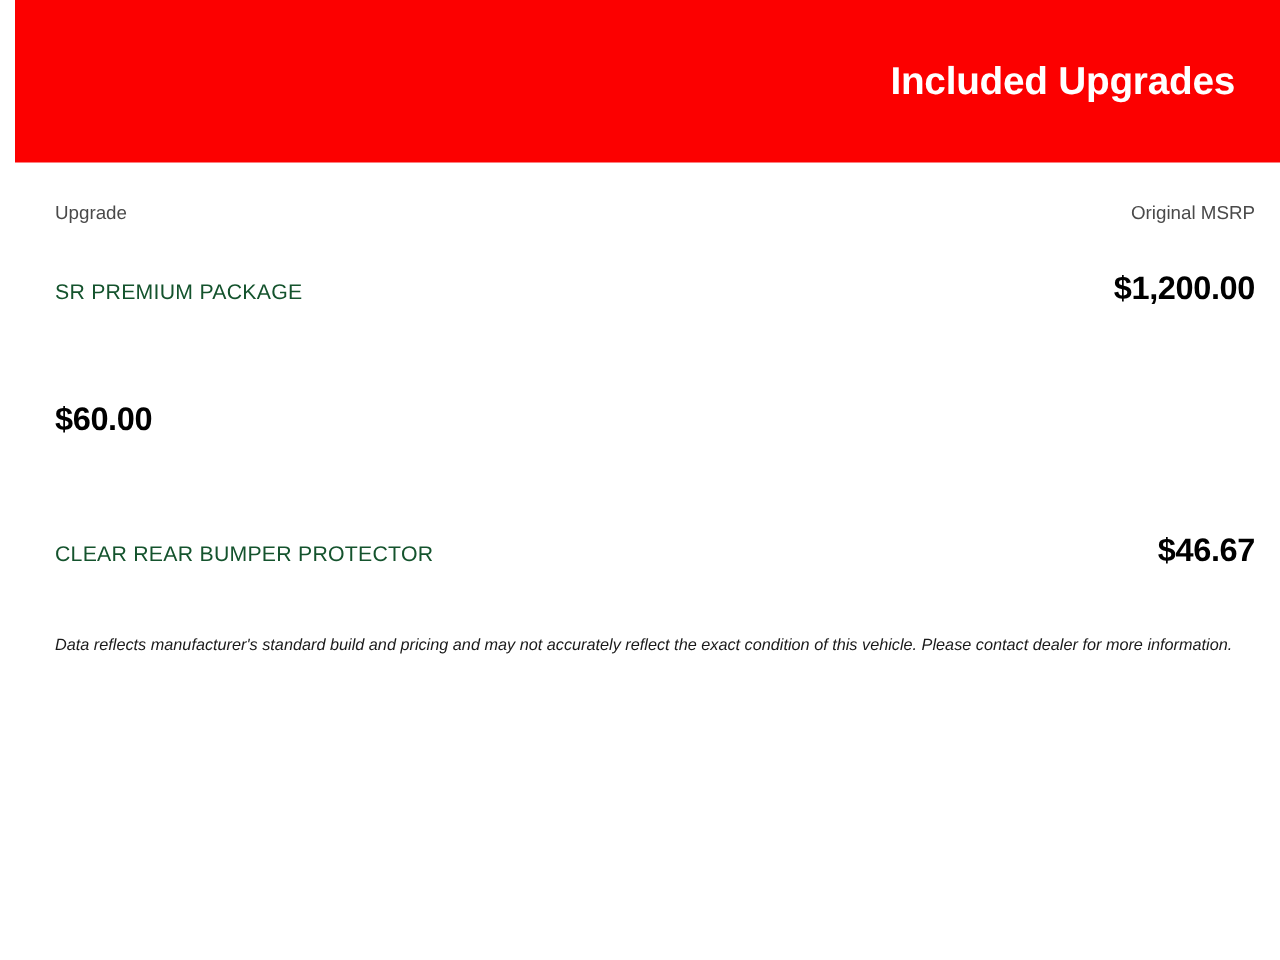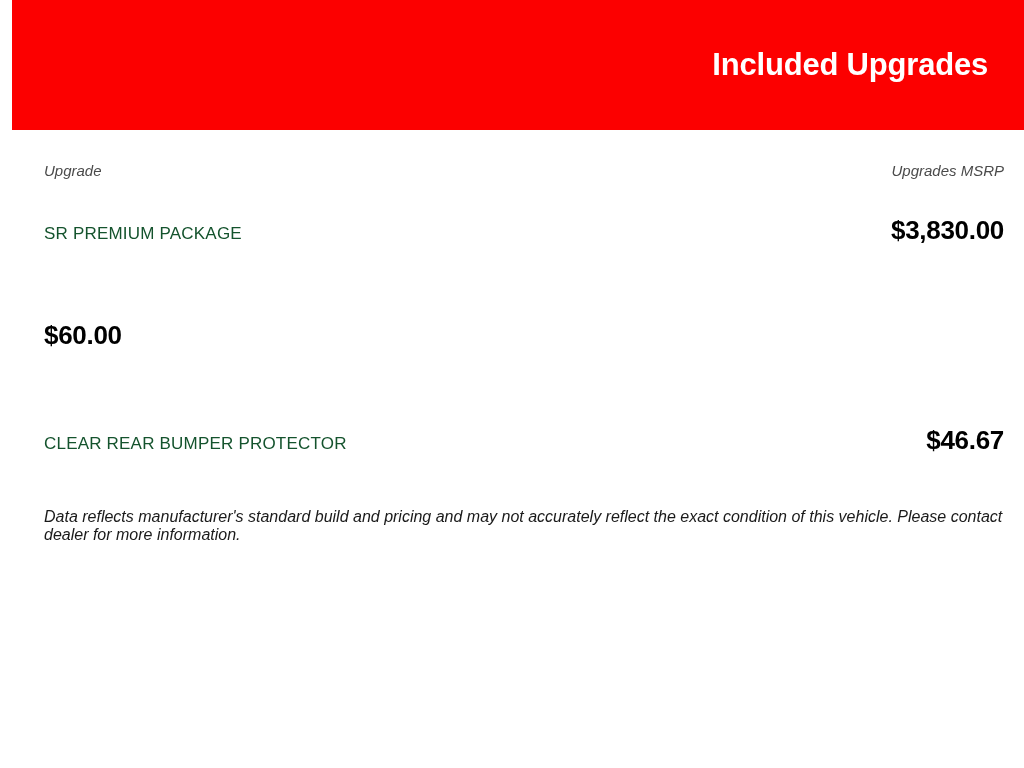--- a/index.html
+++ b/index.html
@@ -42,21 +42,20 @@
   .col-headers {
     display: flex;
     justify-content: space-between;
     align-items: baseline;
     padding-top: 32px;
   }
   .col-head {
     font-size: 15px;
     color: #4a4a4a;
     font-weight: normal;
-    font-style: italic;
   }
   .rows {
     margin-top: 8px;
   }
   .row {
     display: flex;
     justify-content: space-between;
     align-items: baseline;
     height: 105px;
     padding-top: 28px;
@@ -66,47 +65,47 @@
     color: #14532d;
     letter-spacing: 0.2px;
   }
   .row-price {
     font-size: 26px;
     font-weight: bold;
     color: #000000;
     letter-spacing: -0.3px;
   }
   .disclaimer {
-    font-size: 16px;
+    font-size: 13px;
     font-style: italic;
     color: #1a1a1a;
     padding-top: 6px;
   }
 </style>
 </head>
 <body>
 
 <div class="page">
 
   <div class="header-band">
     <div class="header-title">Included Upgrades</div>
   </div>
 
   <div class="content">
 
     <div class="col-headers">
       <div class="col-head">Upgrade</div>
-      <div class="col-head">Upgrades MSRP</div>
+      <div class="col-head">Original MSRP</div>
     </div>
 
     <div class="rows">
 
       <div class="row">
         <div class="row-label">SR PREMIUM PACKAGE</div>
-        <div class="row-price">$3,830.00</div>
+        <div class="row-price">$1,200.00</div>
       </div>
 
 
 
       <div class="row">
         <div class="row-price">$60.00</div>
       </div>
 
       <div class="row">
         <div class="row-label">CLEAR REAR BUMPER PROTECTOR</div>

